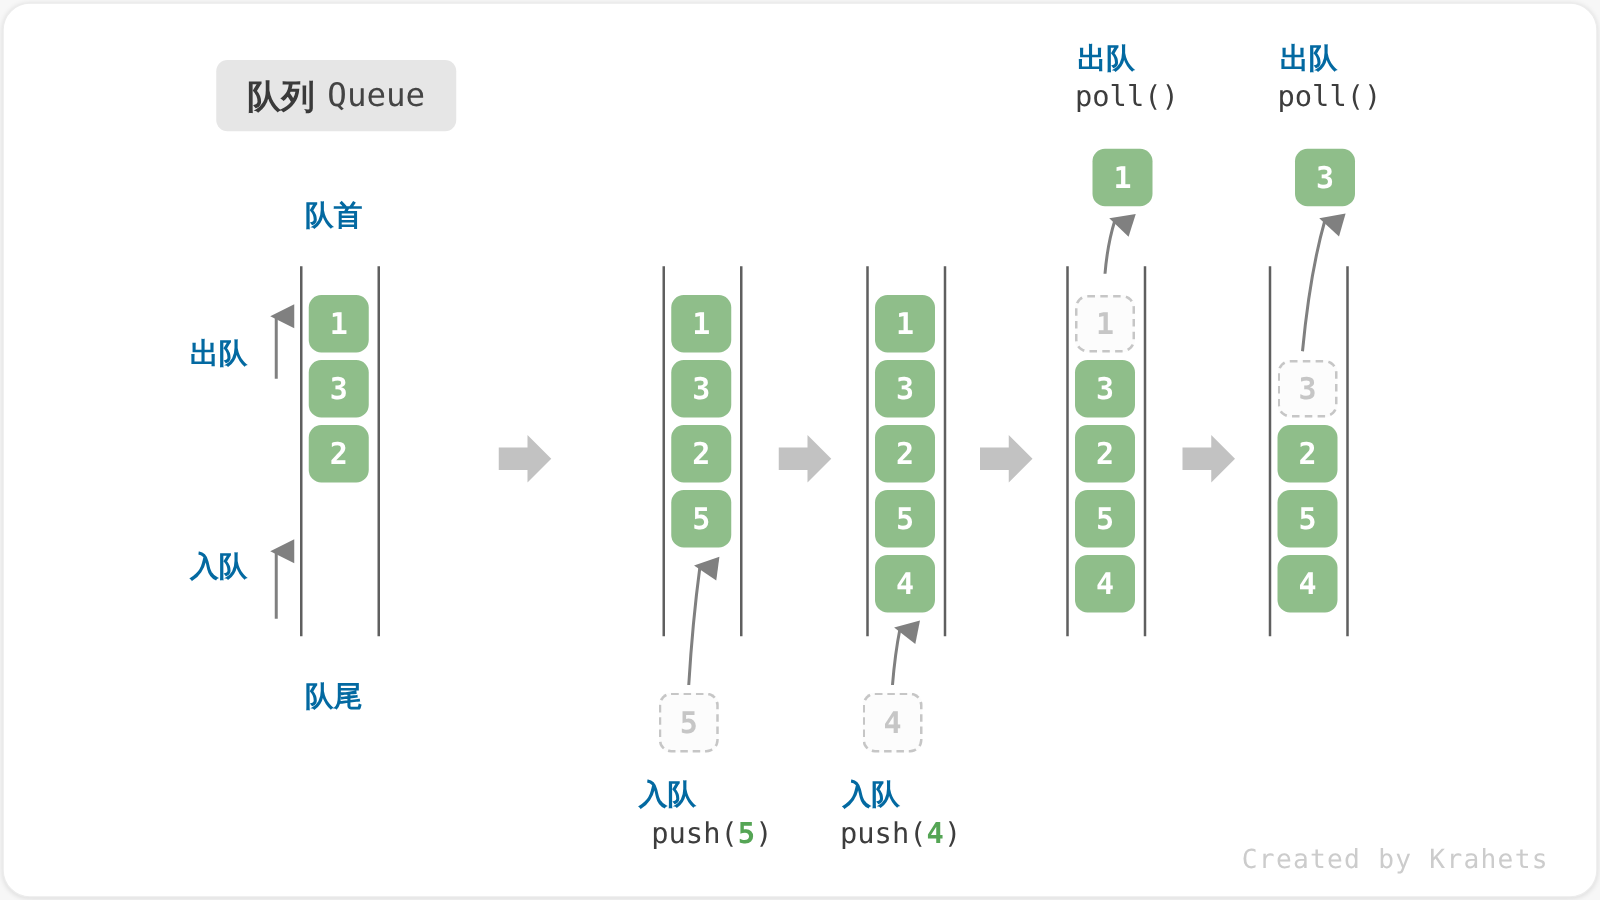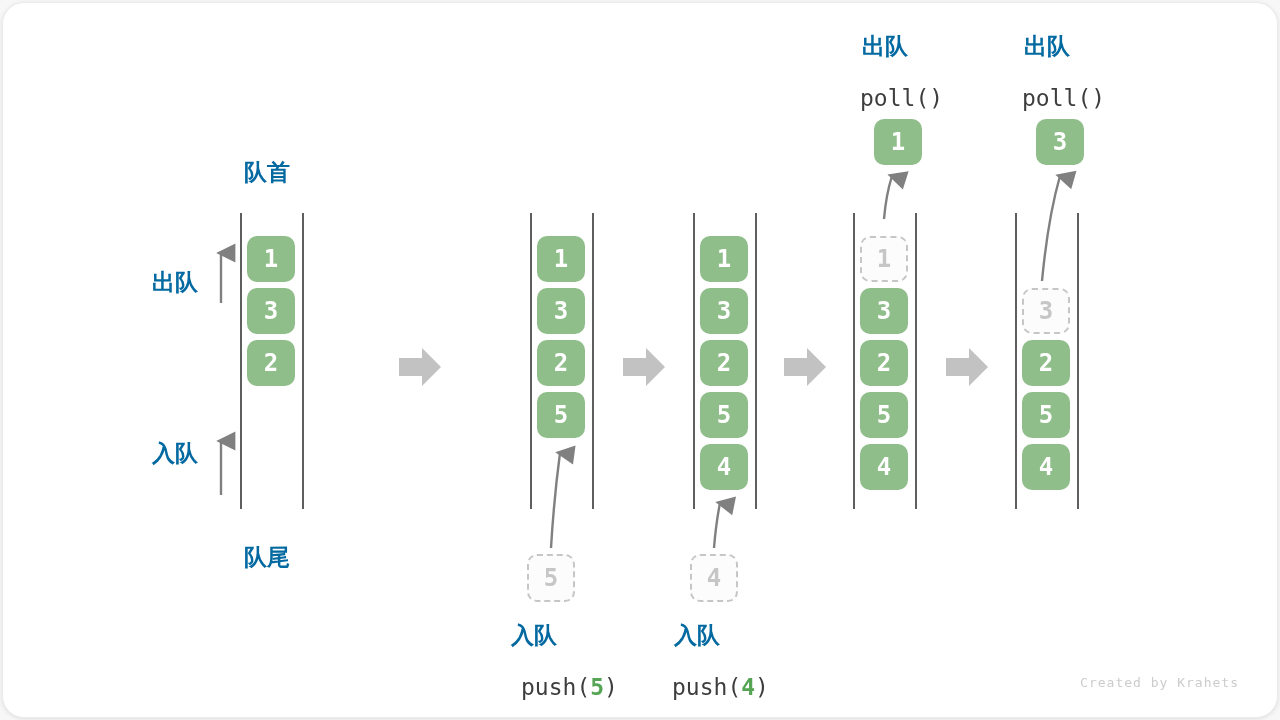--- a/index.html
+++ b/index.html
@@ -34,37 +34,40 @@
     font-family: "DejaVu Sans Mono", monospace; font-size: 24px; font-weight: bold;
   }
   .cell.filled { color: #ffffff; }
   .cell.removed, .cell.pending {
     background: #fcfcfc; border: 2px dashed #c6c6c6; color: #c6c6c6;
   }
 
   .op-code {
     font-family: "DejaVu Sans Mono", monospace; font-size: 23px; color: #3d3d3d;
     white-space: nowrap;
-    margin-top: 20px;
   }
   .op-code .arg { font-weight: bold; }
 
   .watermark {
     right: 38px; top 0; top: 672px;
-    font-family: "DejaVu Sans Mono", monospace; font-size: 13px; color: #cccccc;
+    font-family: "DejaVu Sans Mono", monospace; font-size: 21px; color: #cccccc;
     letter-spacing: 1px;
   }
 
   svg.overlay { position: absolute; left: 0; top: 0; width: 1280px; height: 720px; pointer-events: none; }
 </style>
 </head>
 <body>
 
 <div class="canvas">
 
+  <div class="abs title-badge">
+    <span class="zh">队列</span>
+    <span class="en">Queue</span>
+  </div>
 
   <div class="abs cn-label" style="left:241px; top:154px;">队首</div>
   <div class="abs cn-label" style="left:241px; top:539px;">队尾</div>
   <div class="abs cn-label" style="left:149px; top:264px;">出队</div>
   <div class="abs cn-label" style="left:149px; top:435px;">入队</div>
 
   <svg class="overlay" viewBox="0 0 1280 720">
     <defs>
       <marker id="head" markerWidth="9" markerHeight="9" refX="4.5" refY="2.5" orient="auto">
         <path d="M0.5,8.5 L4.5,0.5 L8.5,8.5 Z" fill="#808080"></path>

